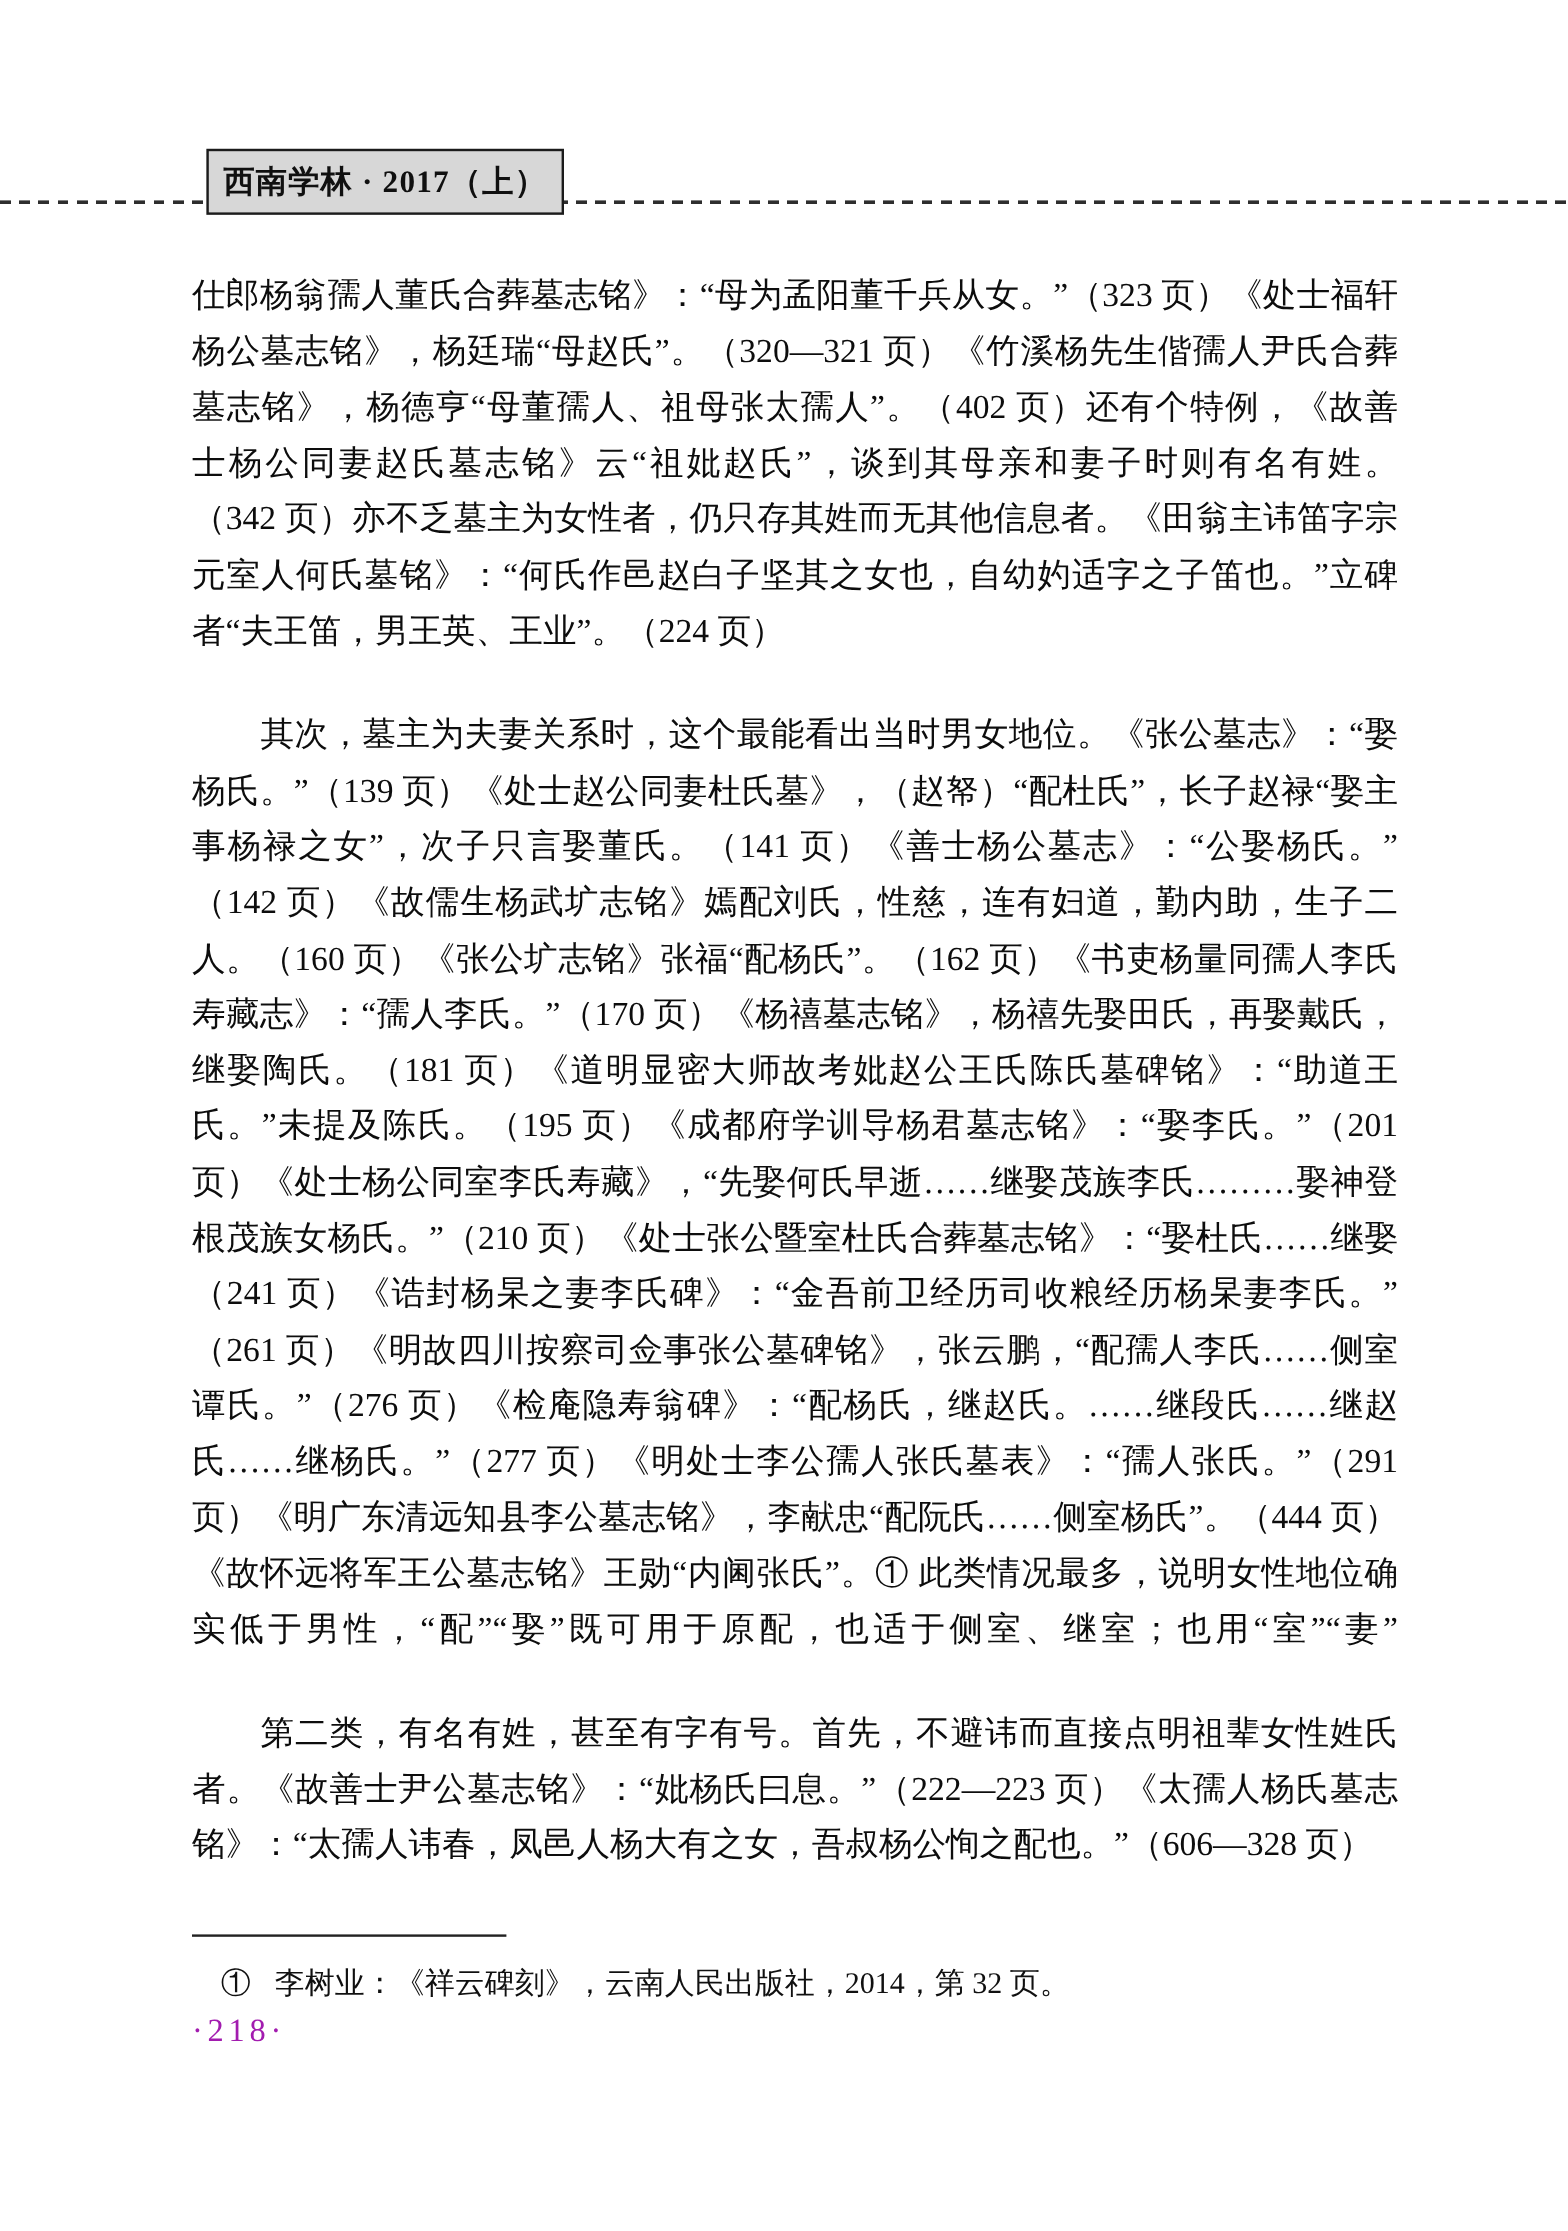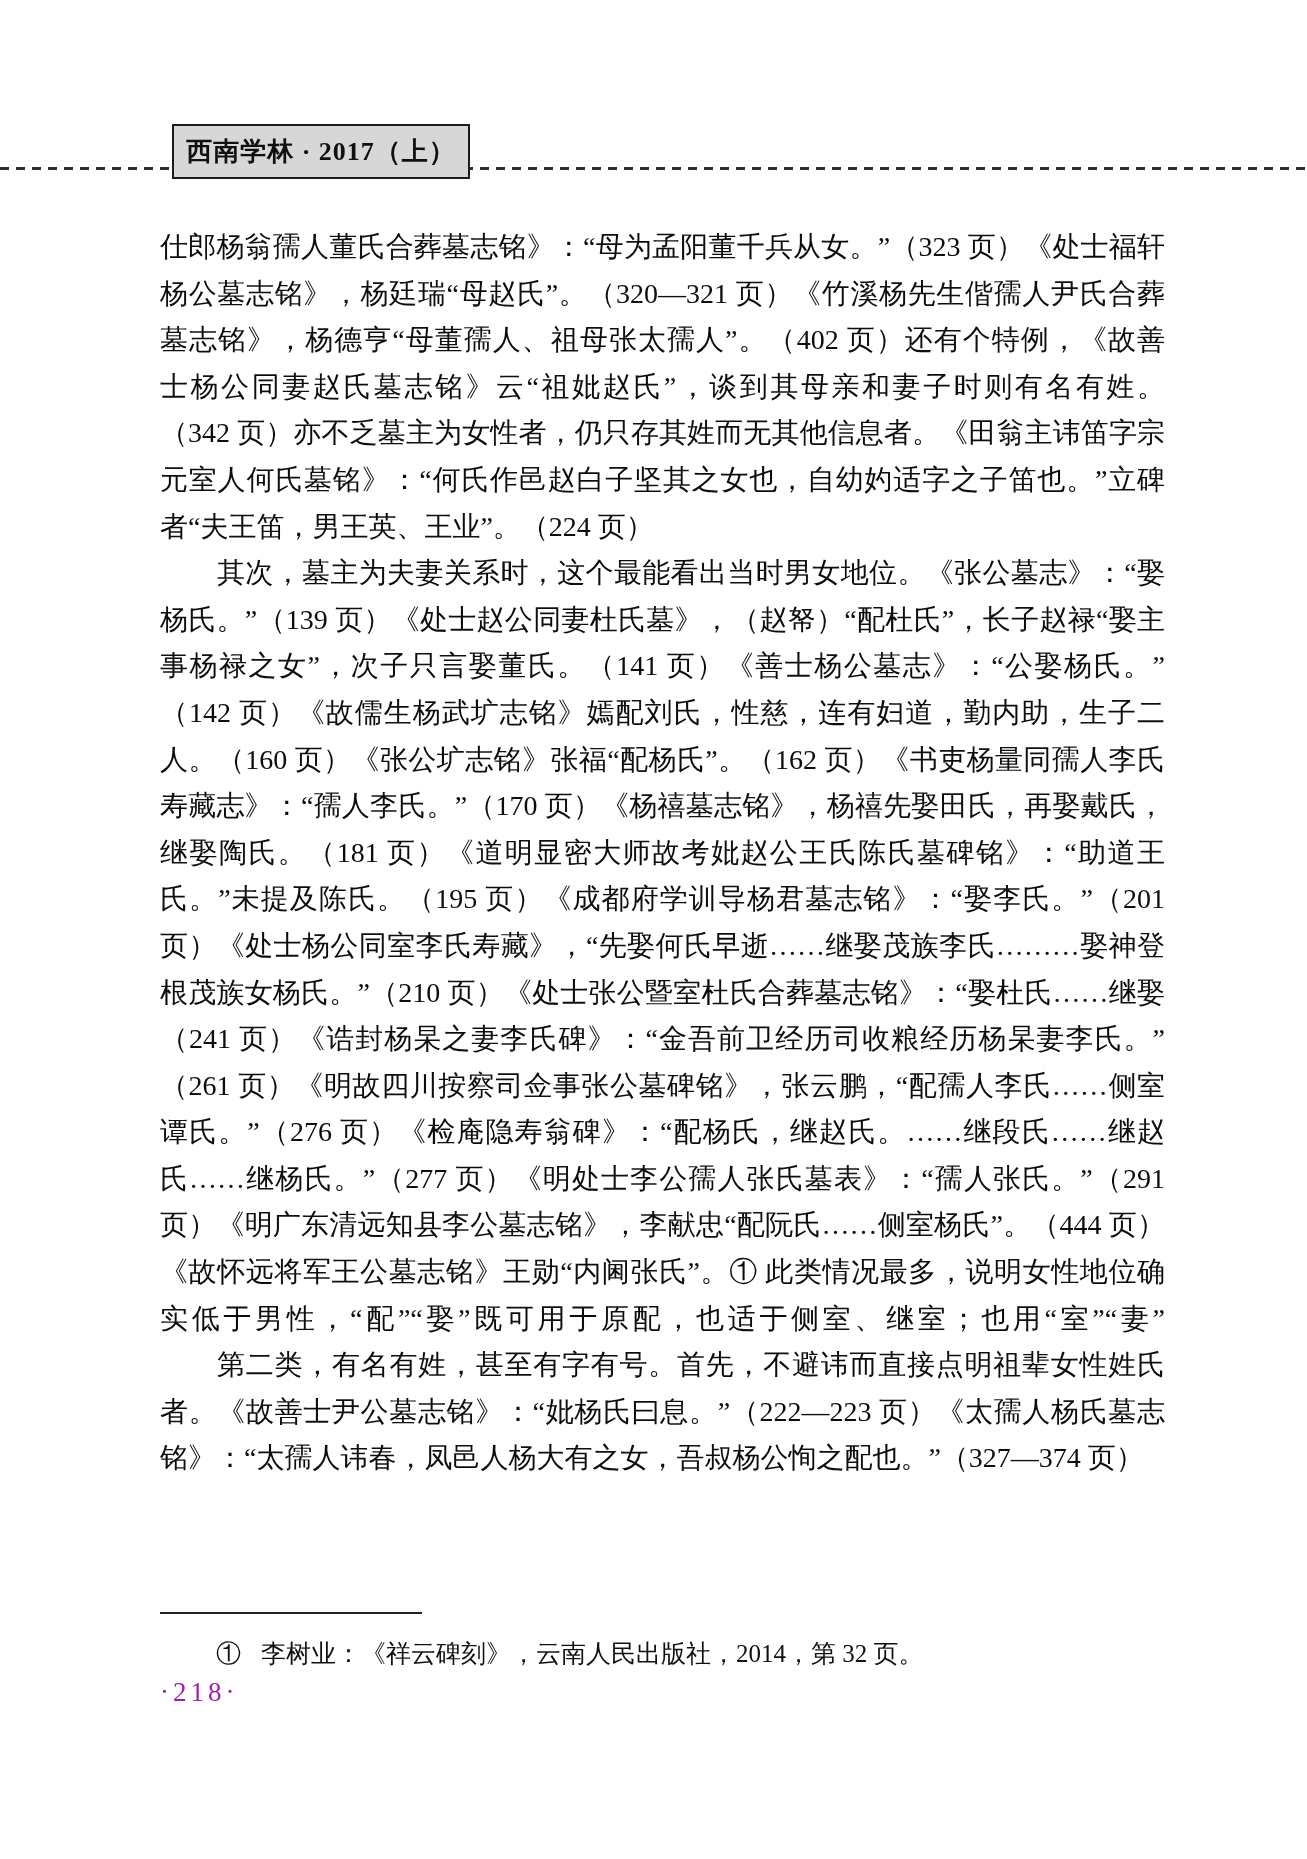--- a/index.html
+++ b/index.html
@@ -41,31 +41,30 @@
   }
   .line{
     height:46.6px;line-height:46.6px;
     overflow:hidden;
     text-align:justify;
     text-align-last:justify;
     word-break:break-all;
     white-space:normal;
   }
   .line.end{ text-align-last:left; }
-  .line.indent{ text-indent:57px; }
+  .line.indent{ text-indent:57px;margin-top:40px; }
   
   .footnote-rule{
     position:absolute;left:160px;top:1612px;
     width:262px;height:2px;background:#222;
   }
   .footnote{
     position:absolute;left:184px;top:1637px;
     width:980px;font-size:25px;line-height:34px;
     color:#101010;
-    margin-left:32px;
   }
   .footnote .marker{margin-right:20px;}
   
   .page-number{
     position:absolute;left:160px;top:1677px;
     font-size:27px;letter-spacing:4px;color:#a21caf;
   }
 </style>
 </head>
 <body>
@@ -96,21 +95,21 @@
     <div class="line">根茂族女杨氏。”（210 页）《处士张公暨室杜氏合葬墓志铭》：“娶杜氏……继娶</div>
     <div class="line">（241 页）《诰封杨杲之妻李氏碑》：“金吾前卫经历司收粮经历杨杲妻李氏。”</div>
     <div class="line">（261 页）《明故四川按察司佥事张公墓碑铭》，张云鹏，“配孺人李氏……侧室</div>
     <div class="line">谭氏。”（276 页）《检庵隐寿翁碑》：“配杨氏，继赵氏。……继段氏……继赵</div>
     <div class="line">氏……继杨氏。”（277 页）《明处士李公孺人张氏墓表》：“孺人张氏。”（291</div>
     <div class="line">页）《明广东清远知县李公墓志铭》，李献忠“配阮氏……侧室杨氏”。（444 页）</div>
     <div class="line">《故怀远将军王公墓志铭》王勋“内阃张氏”。① 此类情况最多，说明女性地位确</div>
     <div class="line">实低于男性，“配”“娶”既可用于原配，也适于侧室、继室；也用“室”“妻”</div>
     <div class="line indent">第二类，有名有姓，甚至有字有号。首先，不避讳而直接点明祖辈女性姓氏</div>
     <div class="line">者。《故善士尹公墓志铭》：“妣杨氏曰息。”（222—223 页）《太孺人杨氏墓志</div>
-    <div class="line end">铭》：“太孺人讳春，凤邑人杨大有之女，吾叔杨公恂之配也。”（327—374 页）</div>
+    <div class="line end">铭》：“太孺人讳春，凤邑人杨大有之女，吾叔杨公恂之配也。”（606—328 页）</div>
   </main>
 
 <div class="footnote-rule"></div>
 
 <div class="footnote">
   <span class="marker">①</span><span>李树业：《祥云碑刻》，云南人民出版社，2014，第 32 页。</span>
 </div>
 
 <div class="page-number">·218·</div>
 

